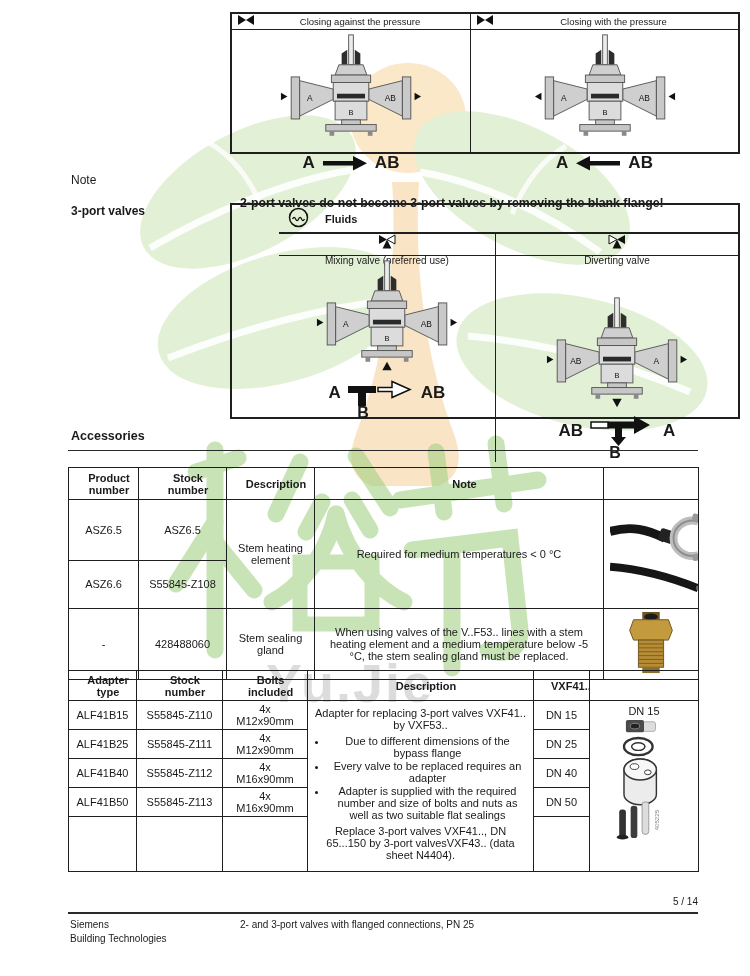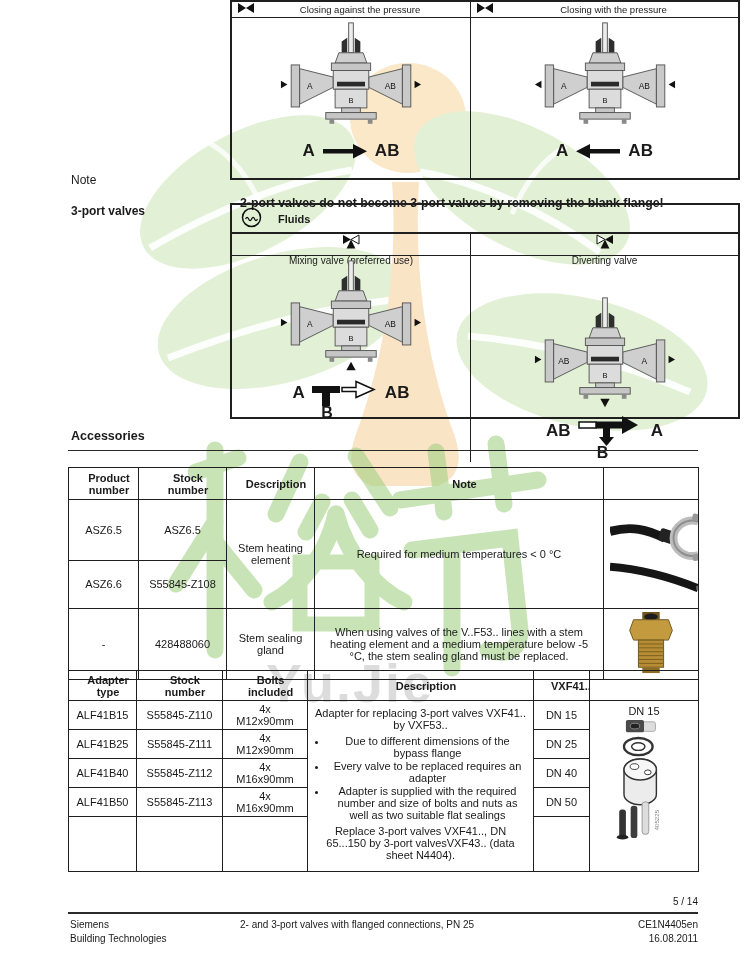--- a/index.html
+++ b/index.html
@@ -85,21 +85,21 @@
       <rect x="300" y="562" width="72" height="62" stroke-width="15"></rect>
       <path d="M400,500 L538,480"></path>
       <path d="M436,452 L444,512"></path>
       <path d="M496,444 L504,504"></path>
       <path d="M412,550 L510,538 L520,630 C520,650 506,656 488,650"></path>
       <path d="M452,550 L452,668"></path>
     </g>
   </svg>
   <div class="wm-latin">Yu.Jie</div>
 
-  <section class="figbox" style="left:230px;top:0;width:510px;height:180px;">
+  <section class="figbox" style="left:230px;top:12px;width:510px;height:142px;">
     <div class="fig-cols">
       <div class="fig-col" style="width:238px;">
         <div class="fig-head">
           <span><svg width="18" height="12" viewBox="0 0 18 12">
                 <polygon points="1,1 9,6 1,11" fill="#111"></polygon>
                 <polygon points="17,1 9,6 17,11" fill="#111"></polygon>
               </svg></span>
           <span class="lbl">Closing against the pressure</span>
         </div>
         <div class="fig-body">
@@ -182,21 +182,21 @@
             </div>
         </div>
       </div>
     </div>
   </section>
 
   <div class="side-label abs" style="top:173px;">Note</div>
   <div class="note-text abs" style="top:171px;">2-port valves do not become 3-port valves by removing the blank flange!</div>
 
   <div class="side-label bold abs" style="top:204px;">3-port valves</div>
-  <section class="figbox p3" style="left:230px;top:203px;width:510px;height:216px;display:flex;flex-direction:column;">
+  <section class="figbox p3" style="left:230px;top:203px;width:510px;height:216px;display:flex;flex-direction:column;padding-left:47px;">
     <div class="fluids-row">
       <span><svg width="21" height="21" viewBox="0 0 21 21">
             <circle cx="10.5" cy="10.5" r="9" fill="none" stroke="#111" stroke-width="1.5"></circle>
             <path d="M4.6,12 q1.5,-3.4 3,0 q1.5,3.4 3,0 q1.5,-3.4 3,0 q1.4,3.2 2.8,0" fill="none" stroke="#111" stroke-width="1.3"></path>
           </svg></span>
       <span>Fluids</span>
     </div>
     <div class="p3cols">
       <div class="fig-col" style="width:238px;">
         <div class="fig-head">
@@ -439,17 +439,13 @@
   </tbody>
     </table>
 
   <div class="foot r-align" style="top:895px;">5 / 14</div>
   <div class="hrule" style="top:912px;border-top-width:2px;"></div>
   <div class="foot" style="left:70px;top:918px;">
     <div>Siemens</div>
     <div>Building Technologies</div>
   </div>
   <div class="foot" style="left:240px;top:918px;">2- and 3-port valves with flanged connections, PN 25</div>
-  <div class="foot r-align" style="top:918px;">
-    <div>CE1N4405en</div>
-    <div>16.08.2011</div>
-  </div>
 </div>
 
 </body></html>

